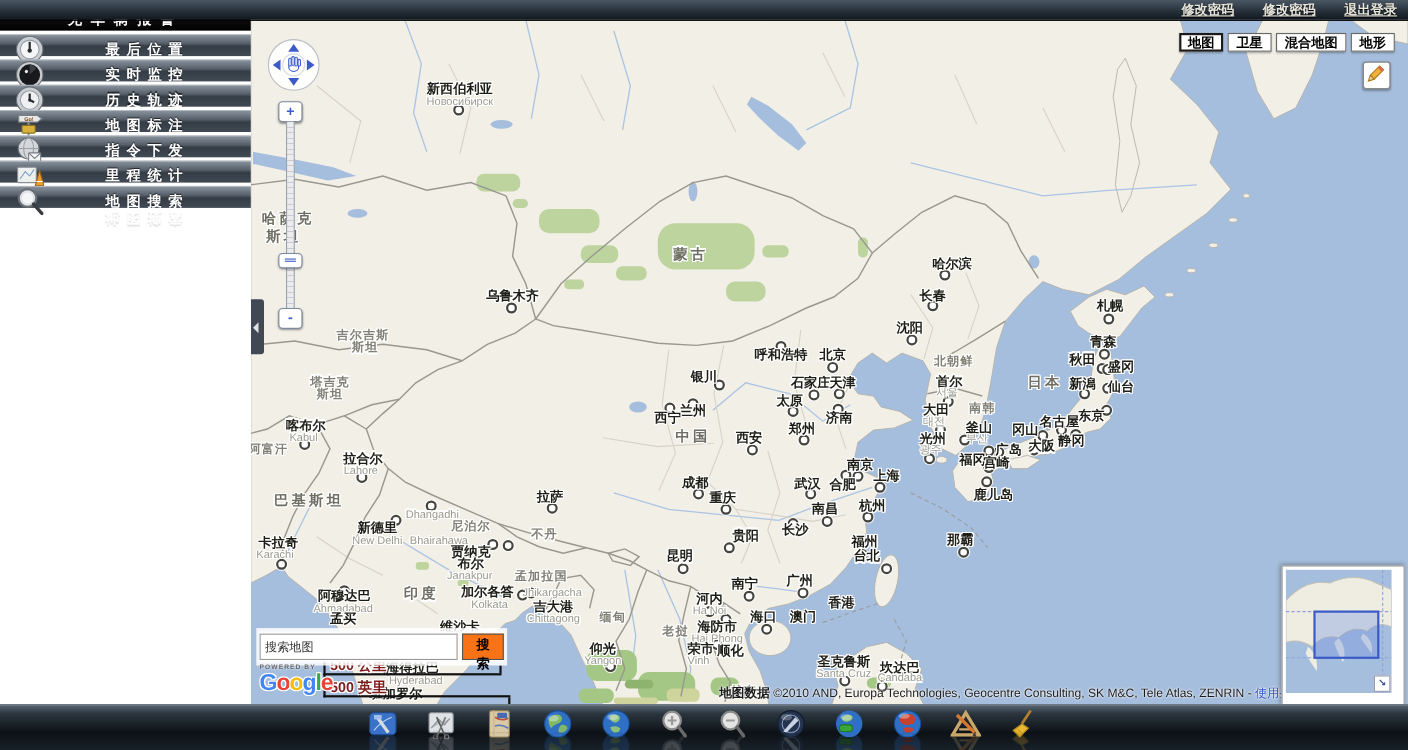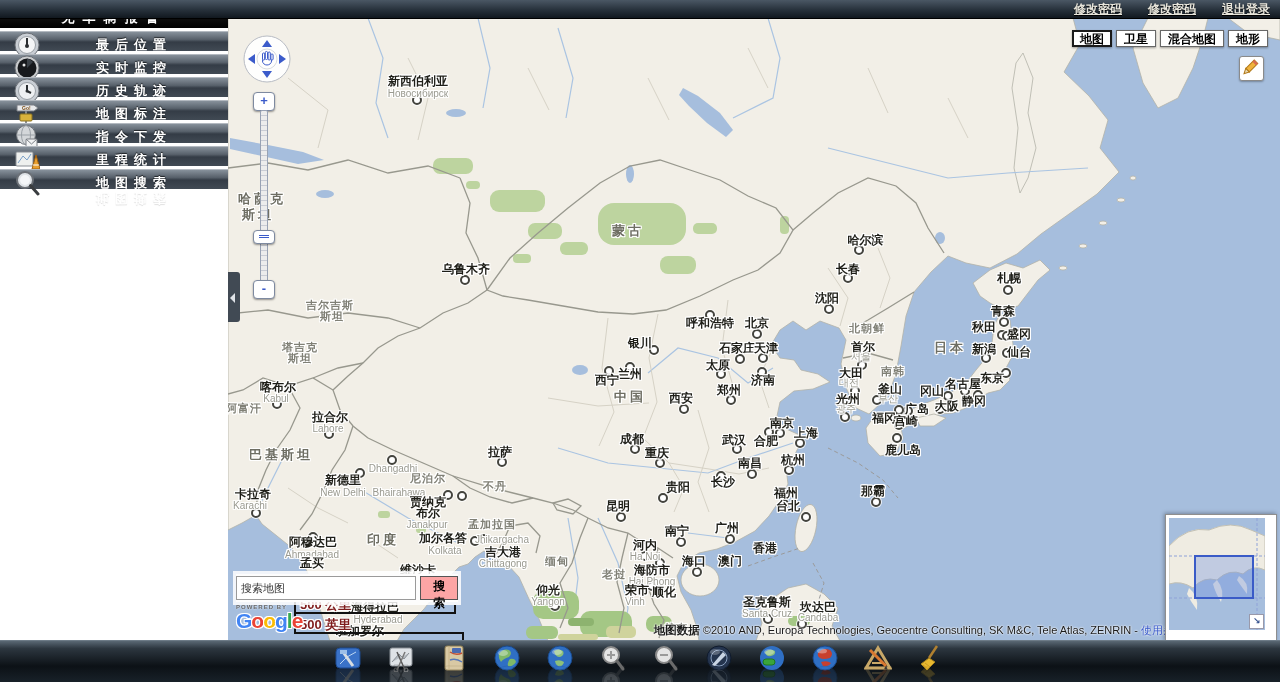--- a/index.html
+++ b/index.html
@@ -75,21 +75,21 @@
   .collapse-tab{position:absolute;left:0;top:254px;width:12px;height:50px;background:#414a54;
           border-radius:0 3px 3px 0;z-index:11;cursor:pointer;}
   .collapse-tab::after{content:"";position:absolute;left:2px;top:21px;border:5px solid transparent;
           border-right-color:#dfe3e8;border-left-width:0;}
 
   
   .searchbar{position:absolute;left:8px;top:556px;width:222px;height:28px;background:#fdfdfd;
           z-index:12;box-shadow:0 0 0 3px rgba(255,255,255,.85);display:flex;align-items:center;}
   .searchbar input{width:172px;height:22px;border:1px solid #9a9a9a;font-size:11px;
           padding:0 4px;color:#333;font-family:inherit;}
-  .searchbar button{margin-left:4px;width:38px;height:24px;background:#fca5a5;border:1px solid #555;
+  .searchbar button{margin-left:4px;width:38px;height:24px;background:#f97316;border:1px solid #555;
           font-size:12px;font-weight:bold;cursor:pointer;font-family:inherit;}
 
   
   .glogo{position:absolute;left:8px;top:586px;z-index:12;line-height:1;}
   .gpow{font-size:6px;color:#666;letter-spacing:1px;font-weight:bold;
         text-shadow:0 0 2px #fff;}
   .gword{font-size:21px;font-weight:bold;letter-spacing:-1px;
          text-shadow:-1px -1px 0 #fff,1px -1px 0 #fff,-1px 1px 0 #fff,1px 1px 0 #fff;}
   .scalebar{position:absolute;left:66px;top:578px;z-index:11;width:180px;height:44px;}
   .scalebar .vline{position:absolute;left:0;top:2px;width:2px;height:36px;background:#111;}

